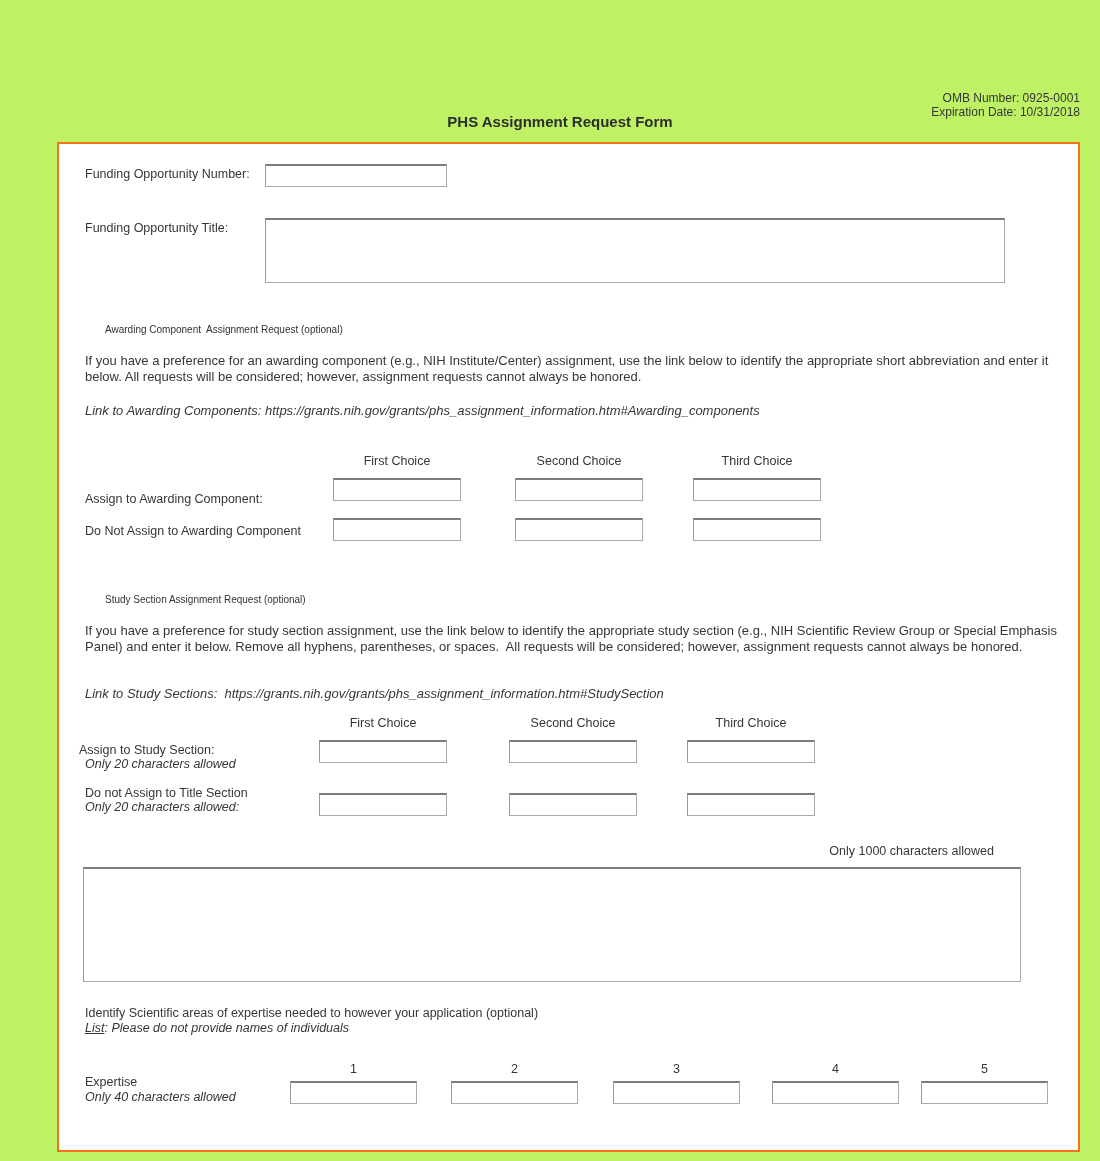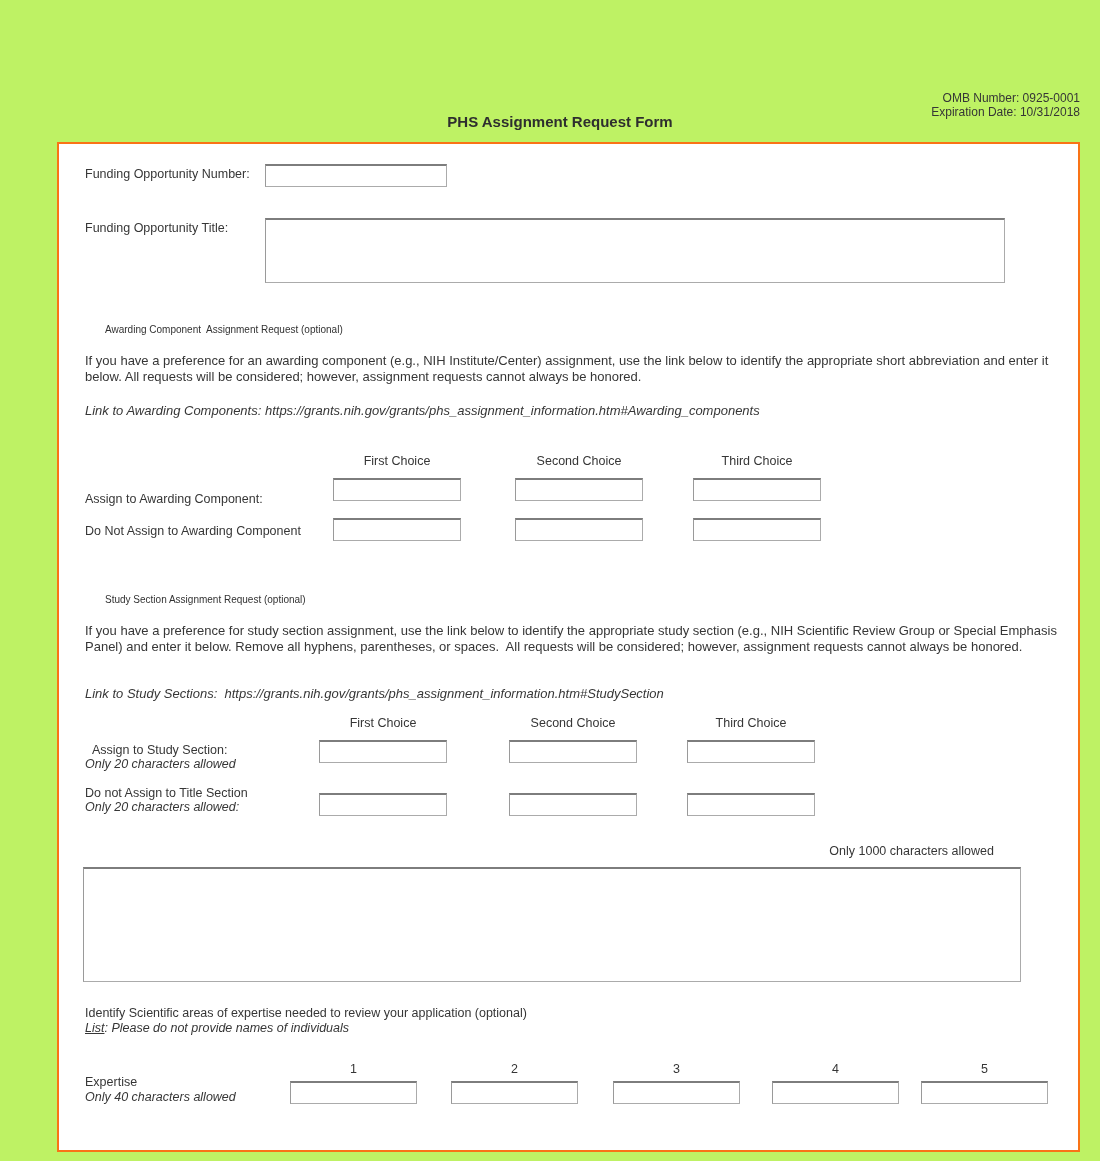--- a/index.html
+++ b/index.html
@@ -133,36 +133,36 @@
     <input class="inp" style="left: 634px; top: 374px; width: 128px;" value="">
 
     <div class="heading" style="left:26px; top:448px;">Study Section Assignment Request (optional)</div>
     <div class="para" style="left:26px; top:479px; width:990px;">If you have a preference for study section assignment, use the link below to identify the appropriate study section (e.g., NIH Scientific Review Group or Special Emphasis Panel) and enter it below. Remove all hyphens, parentheses, or spaces.  All requests will be considered; however, assignment requests cannot always be honored.</div>
     <div class="para italic" style="left:26px; top:542px; width:967px;">Link to Study Sections:  https://grants.nih.gov/grants/phs_assignment_information.htm#StudySection</div>
 
     <div class="colhead" style="left:260px; top:572px;">First Choice</div>
     <div class="colhead" style="left:450px; top:572px;">Second Choice</div>
     <div class="colhead" style="left:628px; top:572px;">Third Choice</div>
 
-    <div class="lbl" style="left:33px; top:599px;">Assign to Study Section:</div>
+    <div class="lbl" style="left:20px; top:599px;">Assign to Study Section:</div>
     <div class="lbl italic" style="left:26px; top:613px;">Only 20 characters allowed</div>
     <input class="inp" style="left: 260px; top: 596px; width: 128px;" value="">
     <input class="inp" style="left: 450px; top: 596px; width: 128px;" value="">
     <input class="inp" style="left: 628px; top: 596px; width: 128px;" value="">
 
     <div class="lbl" style="left:26px; top:642px;">Do not Assign to Title Section</div>
     <div class="lbl italic" style="left:26px; top:656px;">Only 20 characters allowed:</div>
     <input class="inp" style="left: 260px; top: 649px; width: 128px;" value="">
     <input class="inp" style="left: 450px; top: 649px; width: 128px;" value="">
     <input class="inp" style="left: 628px; top: 649px; width: 128px;" value="">
 
     <div class="lbl" style="right:84px; top:700px;">Only 1000 characters allowed</div>
     <textarea class="ta" style="left: 24px; top: 723px; width: 938px; height: 115px;"></textarea>
 
-    <div class="lbl" style="left:26px; top:862px;">Identify Scientific areas of expertise needed to review your application (optional)</div>
+    <div class="lbl" style="left:26px; top:862px;">Identify Scientific areas of expertise needed to however your application (optional)</div>
     <div class="lbl italic" style="left:26px; top:877px;"><span class="underline">List</span><span>: Please do not provide names of individuals</span></div>
 
     <div class="colhead" style="left:231px; top:918px; width:127px;">1</div>
     <div class="colhead" style="left:392px; top:918px; width:127px;">2</div>
     <div class="colhead" style="left:554px; top:918px; width:127px;">3</div>
     <div class="colhead" style="left:713px; top:918px; width:127px;">4</div>
     <div class="colhead" style="left:862px; top:918px; width:127px;">5</div>
 
     <div class="lbl" style="left:26px; top:931px;">Expertise</div>
     <div class="lbl italic" style="left:26px; top:946px;">Only 40 characters allowed</div>

